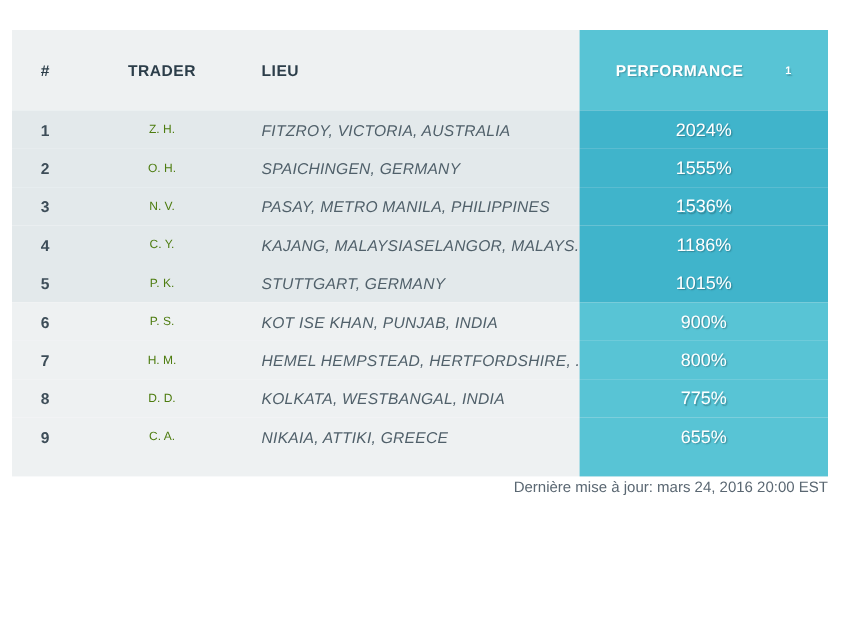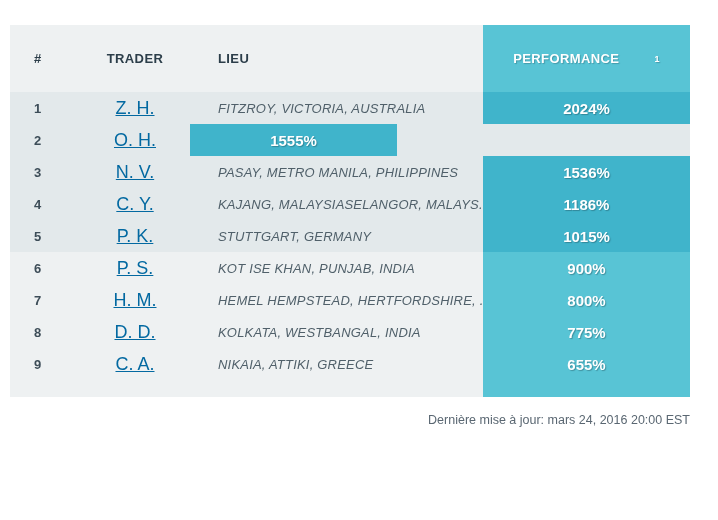--- a/index.html
+++ b/index.html
@@ -67,35 +67,35 @@
   .top-five .col-perf { background: #40b4cb; }
 
   .header-row .col-perf {
     color: #ffffff;
     text-shadow: 1px 1px 1px rgba(25,60,72,0.3);
     gap: 34px;
   }
   .header-row .col-perf sup { font-size: 9px; margin-left: 1px; }
 
   .cell-rank   { font-size: 13px; font-weight: bold; color: #3d4d58; }
-  .cell-trader { font-size: 18px; color: #0369a1; text-decoration: underline; }
+  .cell-trader { font-size: 10px; color: #4d7c0f; }
   .cell-loc    { font-size: 13px; color: #50606a; letter-spacing: 0.2px; font-style: italic; }
   .cell-perf   {
     font-size: 15px;
-    font-weight: bold;
+    font-weight: normal;
     color: #ffffff;
     text-shadow: 1px 1px 1px rgba(25,60,72,0.38);
   }
 
   .footer-strip { display: flex; height: 17px; background: #eef1f2; }
   .footer-strip .col-perf { background: #58c4d5; }
 
   
   .last-update {
-    margin-top: 16px;
+    margin-top: 2px;
     padding-right: 28px;
     text-align: right;
     font-size: 12.5px;
     color: #5a6772;
     padding-left: 11px;
   }
 
   
   .dashed-divider {
     position: absolute;
@@ -131,20 +131,21 @@
     <div class="col-rank cell-rank">1</div>
     <div class="col-trader cell-trader">Z. H.</div>
     <div class="col-loc cell-loc">FITZROY, VICTORIA, AUSTRALIA</div>
     <div class="col-perf">
             <span class="cell-perf">2024%</span>
           </div>
   </div>
         <div class="trow top-five">
     <div class="col-rank cell-rank">2</div>
     <div class="col-trader cell-trader">O. H.</div>
+    <div class="col-loc cell-loc">SPAICHINGEN, GERMANY</div>
     <div class="col-perf">
             <span class="cell-perf">1555%</span>
           </div>
   </div>
         <div class="trow top-five">
     <div class="col-rank cell-rank">3</div>
     <div class="col-trader cell-trader">N. V.</div>
     <div class="col-loc cell-loc">PASAY, METRO MANILA, PHILIPPINES</div>
     <div class="col-perf">
             <span class="cell-perf">1536%</span>

